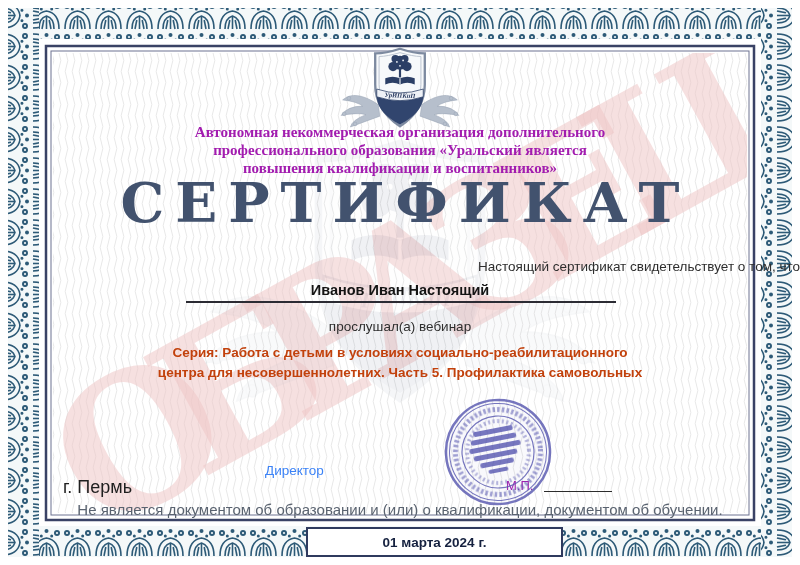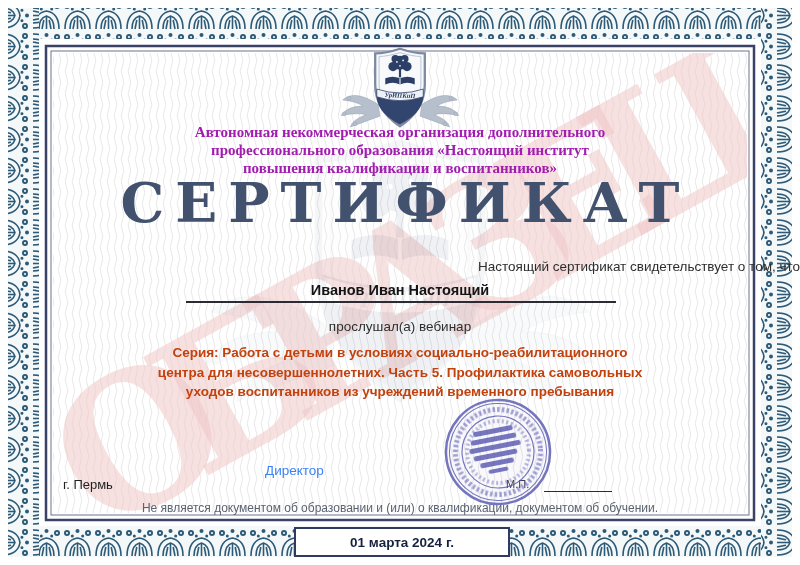--- a/index.html
+++ b/index.html
@@ -18,29 +18,29 @@
   .title{
     top:170px;font-family:"DejaVu Serif",serif;font-weight:bold;
     font-size:55px;letter-spacing:0.2em;margin-right:-0.2em;
     color:#42526e;z-index:3;
   }
   .statement{top:259px;font-size:13.5px;color:#2e2e2e;z-index:3;text-align:right;}
   .recipient{top:282px;font-size:14.5px;font-weight:bold;color:#141414;z-index:3;}
   .rule{top:301px;left:186px;width:430px;border-top:2px solid #2b2b33;z-index:3;}
   .action{top:319px;font-size:13.5px;color:#2e2e2e;z-index:3;}
   .topic{top:343px;font-weight:bold;font-size:13.5px;line-height:19.5px;color:#c2410c;z-index:3;}
-  .city{left:63px;top:477px;font-size:13px;color:#1f1f1f;z-index:3;}
+  .city{left:63px;top:477px;font-size:18px;color:#1f1f1f;z-index:3;}
   .director{left:265px;top:462px;font-size:13.5px;line-height:17px;color:#3b82f6;text-align:left;z-index:3;}
-  .mp{left:506px;top:478px;font-size:11px;color:#404040;z-index:3;}
+  .mp{left:506px;top:478px;font-size:13px;color:#a21caf;z-index:3;}
   .sig{left:544px;top:491px;width:68px;border-top:1.5px solid #2c2c2c;z-index:3;}
   .stamp{left:440px;top:394px;z-index:4;opacity:.82;transform:rotate(-4deg);}
-  .footnote{top:501px;font-size:12px;color:#5a6370;z-index:3;}
+  .footnote{top:501px;font-size:15px;color:#5a6370;z-index:3;}
   .logo{left:338px;top:44px;z-index:3;}
   .datebox{
-    left:294px;top:527px;width:216px;height:30px;background:#ffffff;
+    left:306px;top:527px;width:257px;height:30px;background:#ffffff;
     border:2px solid #2f3a5e;box-sizing:border-box;display:flex;
     align-items:center;justify-content:center;font-weight:bold;
     font-size:13.5px;color:#15213f;z-index:6;
   }
 </style>
 </head>
 <body>
 
 <div class="page">
 
@@ -159,37 +159,36 @@
       <rect x="51" y="51" width="698" height="464" fill="none" stroke="#6d7291" stroke-width="1"></rect>
     </g>
   </svg>
 
   <svg class="abs logo" width="124" height="87" viewBox="0 0 160 112">
     <use href="#emblem" xlink:href="#emblem"></use>
   </svg>
 
   <div class="abs centered org">
     <div>Автономная некоммерческая организация дополнительного</div>
-    <div>профессионального образования «Настоящий институт</div>
+    <div>профессионального образования «Уральский является</div>
     <div>повышения квалификации и воспитанников»</div>
   </div>
 
   <div class="abs centered title">СЕРТИФИКАТ</div>
 
   <div class="abs centered statement">Настоящий сертификат свидетельствует о том, что</div>
 
   <div class="abs centered recipient">Иванов Иван Настоящий</div>
   <div class="abs rule"></div>
 
   <div class="abs centered action">прослушал(а) вебинар</div>
 
   <div class="abs centered topic">
     <div>Серия: Работа с детьми в условиях социально-реабилитационного</div>
     <div>центра для несовершеннолетних. Часть 5. Профилактика самовольных</div>
-    <div>уходов воспитанников из учреждений временного пребывания</div>
   </div>
 
   <div class="abs city">г. Пермь</div>
   <div class="abs director">
     <div>Директор</div>
   </div>
   <div class="abs mp">М.П.</div>
   <div class="abs sig"></div>
 
   <div class="abs centered footnote">Не является документом об образовании и (или) о квалификации, документом об обучении.</div>

